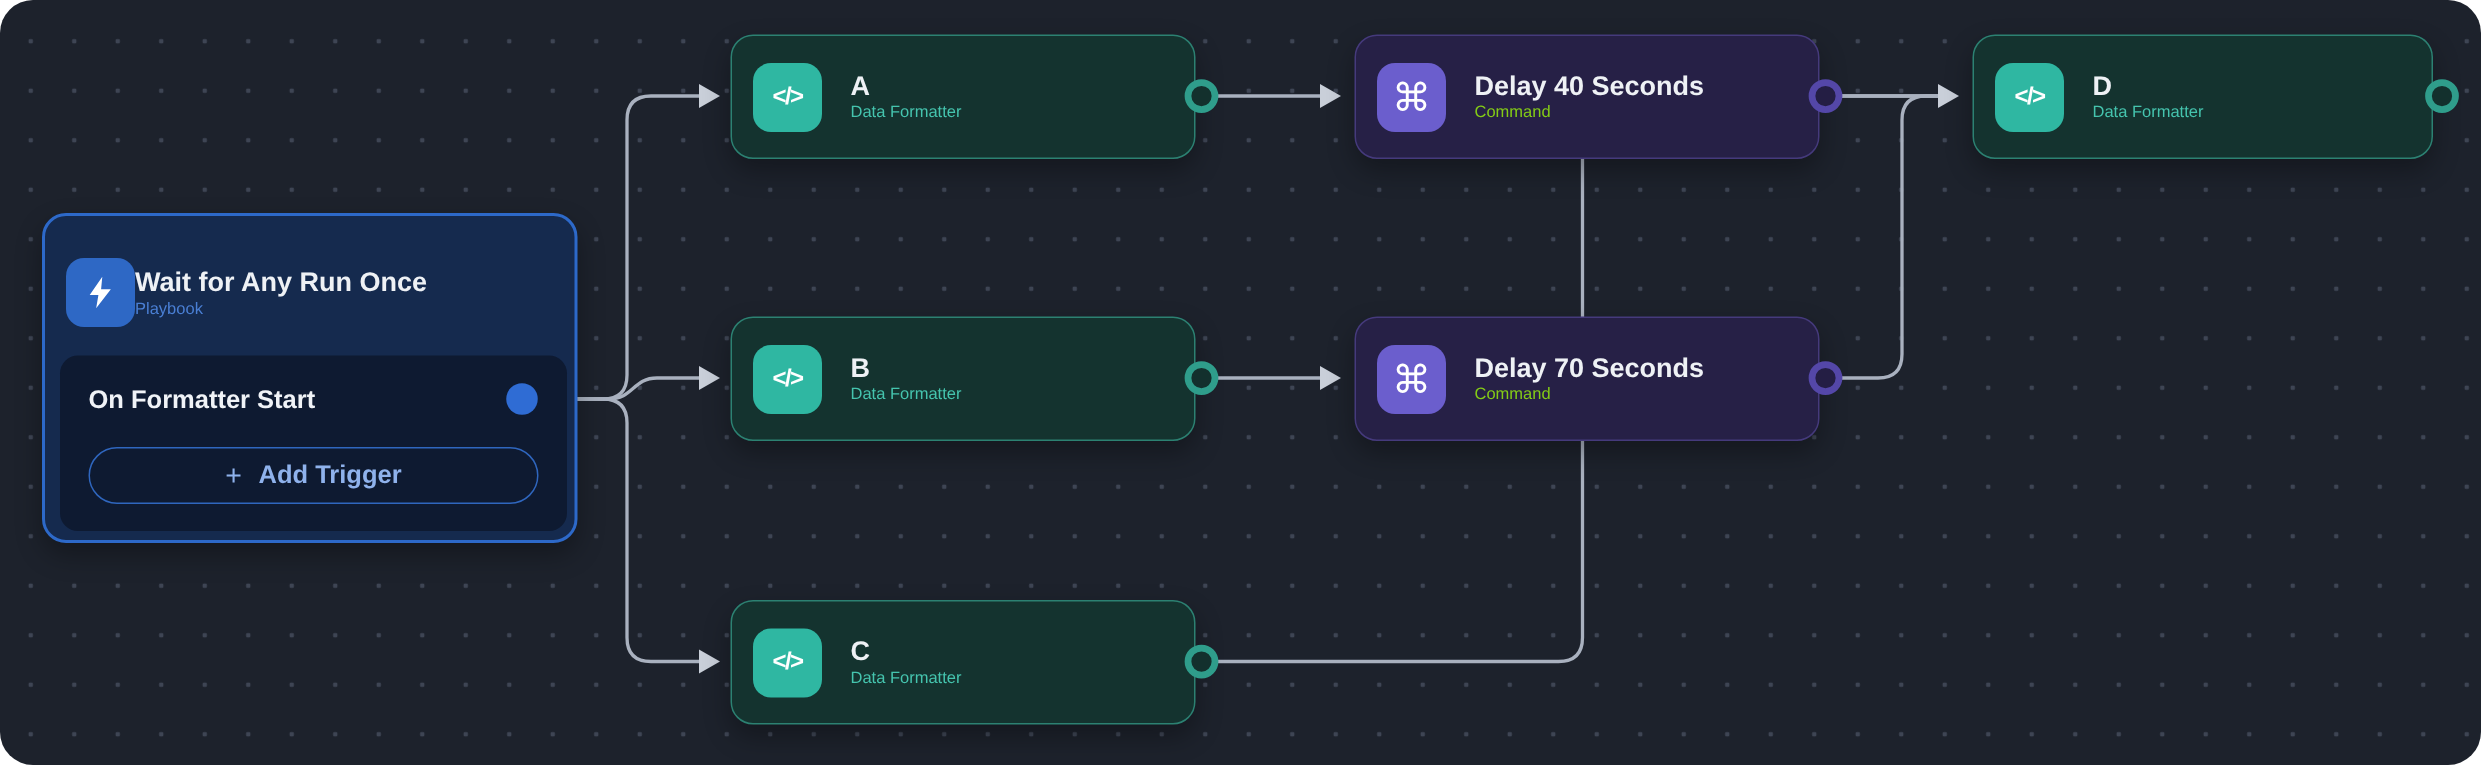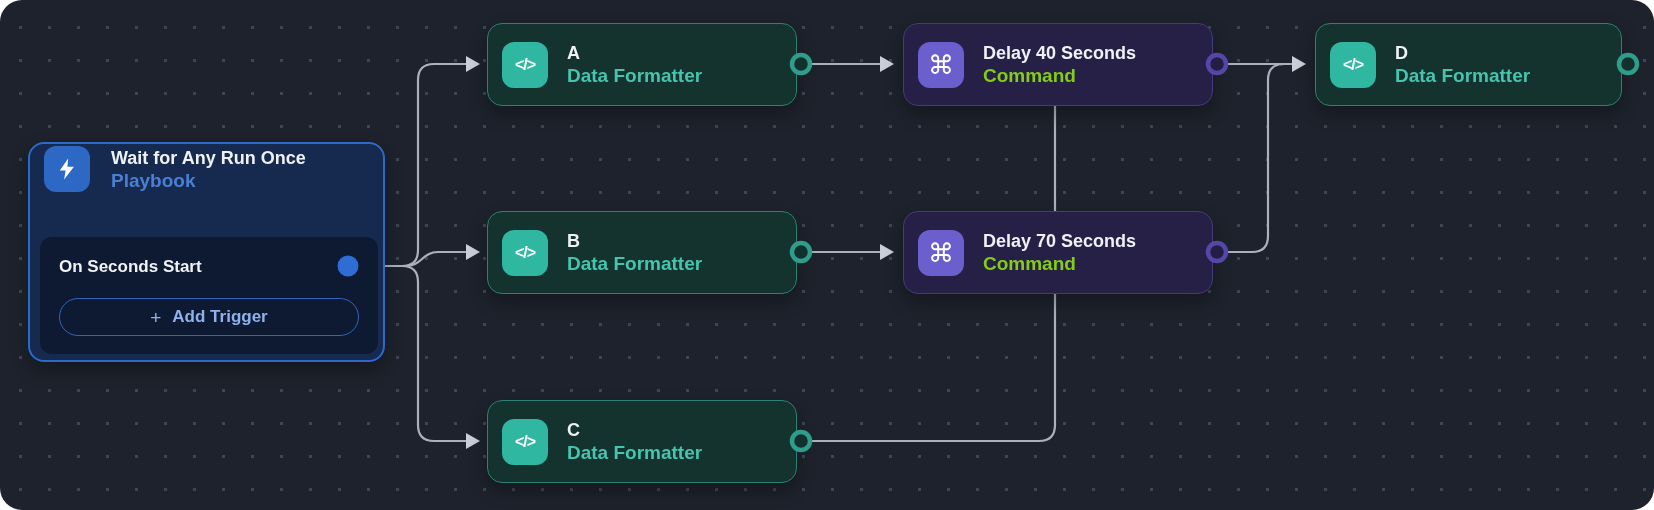--- a/index.html
+++ b/index.html
@@ -31,29 +31,29 @@
 
   .icon-square{width:46px;height:46px;border-radius:12px;display:flex;
     align-items:center;justify-content:center;flex:0 0 auto;color:#ffffff;}
   .formatter .icon-square{background:#2fb7a2;}
   .command .icon-square{background:#6b5ecd;}
   .code-glyph{font-weight:bold;font-size:16px;letter-spacing:-1px;}
   .cmd-glyph{font-size:26px;line-height:1;}
 
   .node-text{display:flex;flex-direction:column;gap:4px;}
   .node-title{color:#eef1f5;font-size:18px;font-weight:600;line-height:1;}
-  .node-sub{font-size:19px;font-weight:bold;line-height:1;}
+  .node-sub{font-size:11px;font-weight:normal;line-height:1;}
   .formatter .node-sub{color:#45c4ae;}
   .command .node-sub{color:#84cc16;}
 
   
   .trigger-node{left:28px;top:142px;width:357px;height:220px;
     background:#152a4e;border:2px solid #2d69c9;border-radius:16px;
     display:block;box-shadow:0 8px 18px rgba(0,0,0,.30);}
-  .trigger-header{display:flex;align-items:center;gap:21px;padding:2px 16px 0 14px;}
+  .trigger-header{display:flex;align-items:center;padding:28px 16px 0 14px;}
   .trigger-header .icon-square{background:#2e68c5;}
   .trigger-sub{color:#4a7fd4;}
   .trigger-panel{position:absolute;left:10px;top:93px;width:338px;height:117px;
     background:#0e1a31;border-radius:12px;}
   .event-label{position:absolute;left:19px;top:20px;color:#f0f3f7;font-size:17px;font-weight:600;}
   .add-trigger-btn{position:absolute;left:19px;top:61px;width:300px;height:38px;
     background:transparent;border:1.5px solid #2f66be;border-radius:19px;
     display:flex;align-items:center;justify-content:center;gap:11px;
     color:#8fb2ec;font-size:17px;font-weight:600;cursor:pointer;}
   .plus-glyph{font-size:19px;font-weight:400;line-height:1;}
@@ -100,21 +100,21 @@
         <svg width="24" height="24" viewBox="0 0 24 24">
             <path d="M13.2 1.5 L4.8 13.6 H10.6 L9.1 22.5 L18.9 9.8 H12.4 Z" fill="#ffffff"></path>
           </svg>
       </div>
       <div class="node-text">
         <div class="node-title">Wait for Any Run Once</div>
         <div class="node-sub trigger-sub">Playbook</div>
       </div>
     </div>
     <div class="trigger-panel">
-      <div class="event-label">On Seconds Start</div>
+      <div class="event-label">On Formatter Start</div>
       <button class="add-trigger-btn">
         <span class="plus-glyph">+</span>
         <span>Add Trigger</span>
       </button>
     </div>
   </div>
 
   <div class="node action-node formatter" id="node-a">
     <div class="icon-square">
       <span class="code-glyph">&lt;/&gt;</span>

